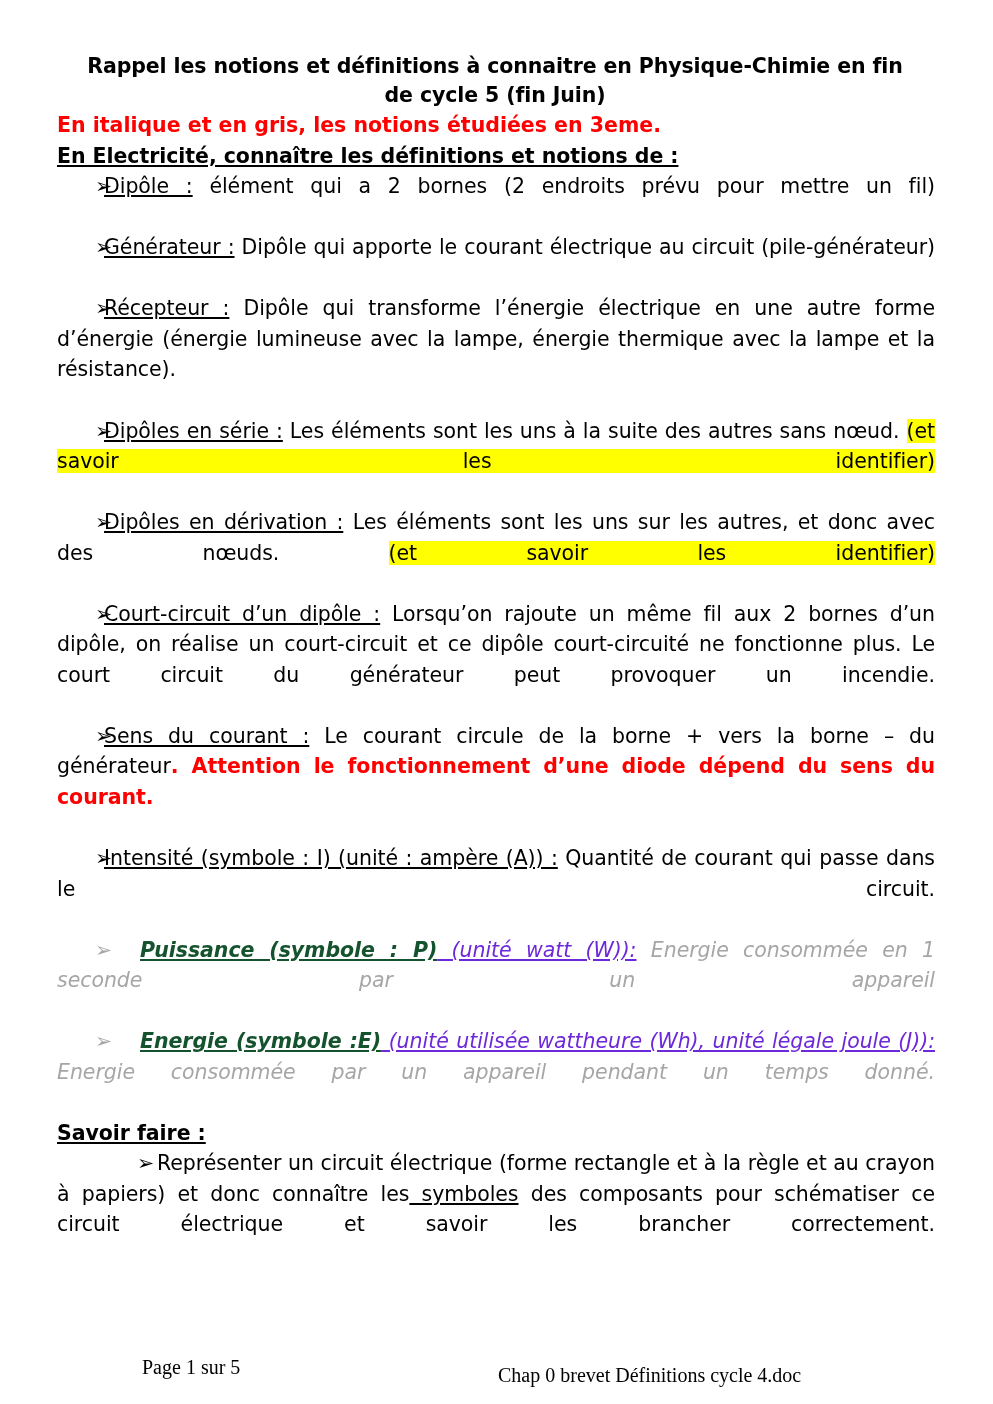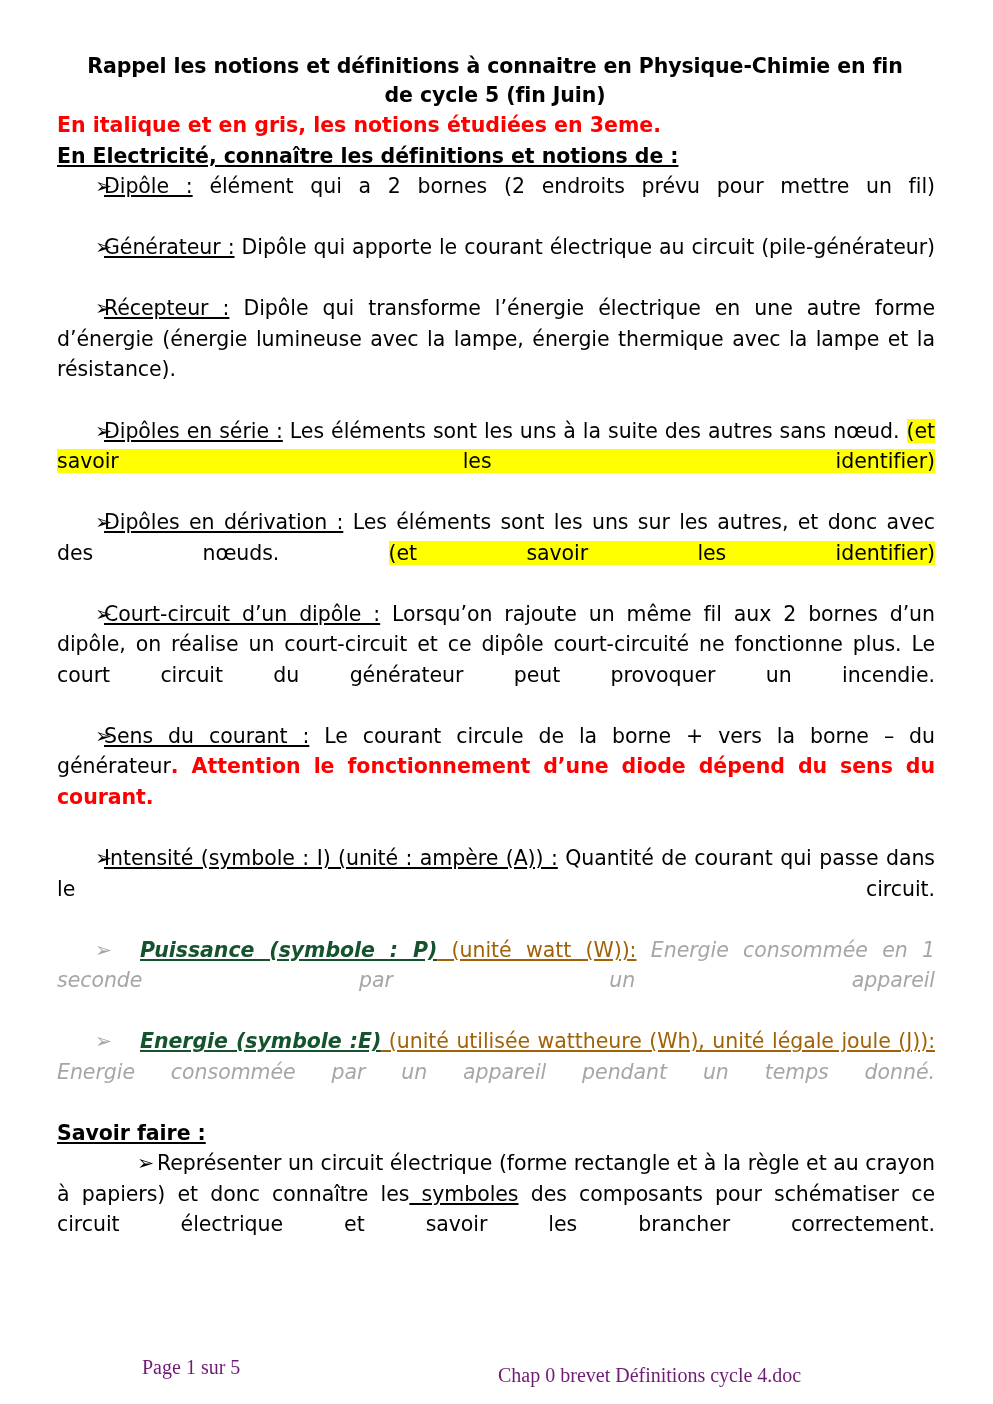--- a/index.html
+++ b/index.html
@@ -69,21 +69,22 @@
     text-underline-offset: 2px;
   }
   .hl {
     background-color: #FFFF00;
   }
   .gray {
     color: #A6A6A6;
     font-style: italic;
   }
   .gray-u {
-    color: #a16207;
+    color: #6d28d9;
+    font-style: italic;
     text-decoration: underline;
     text-underline-offset: 2px;
   }
   .blk-bi-u {
     color: #14532d;
     font-style: italic;
     font-weight: bold;
     text-decoration: underline;
     text-underline-offset: 2px;
     margin-left: 36px;
@@ -104,21 +105,21 @@
   .spacer {
     height: 28px;
   }
   .footer {
     position: absolute;
     left: 0;
     top: 1356px;
     width: 993px;
     font-family: "Liberation Serif", serif;
     font-size: 20px;
-    color: #701a75;
+    color: #000000;
   }
   .footer-inner {
     position: relative;
     width: 993px;
     height: 28px;
   }
   .footer-left {
     position: absolute;
     left: 142px;
     top: 0;

